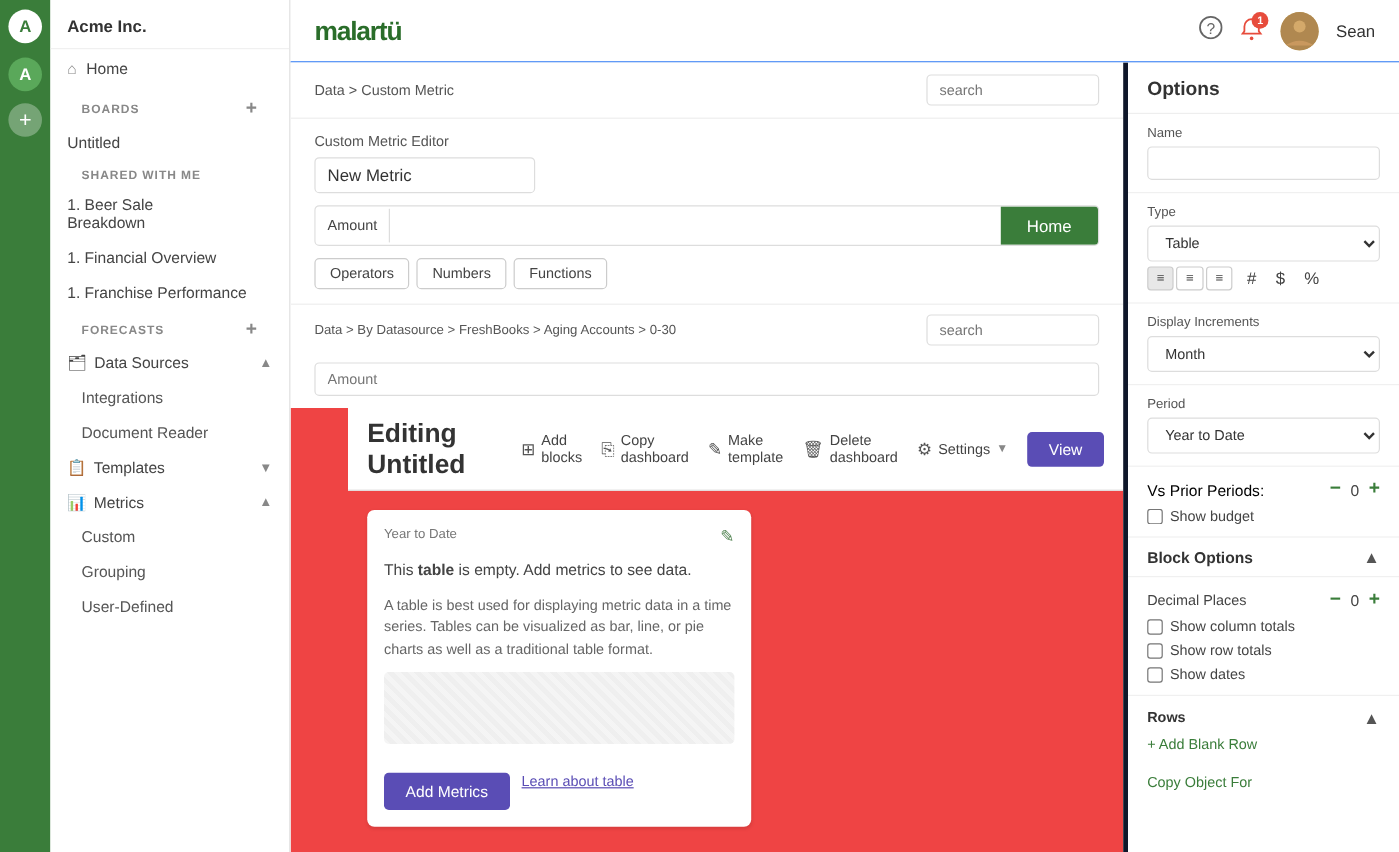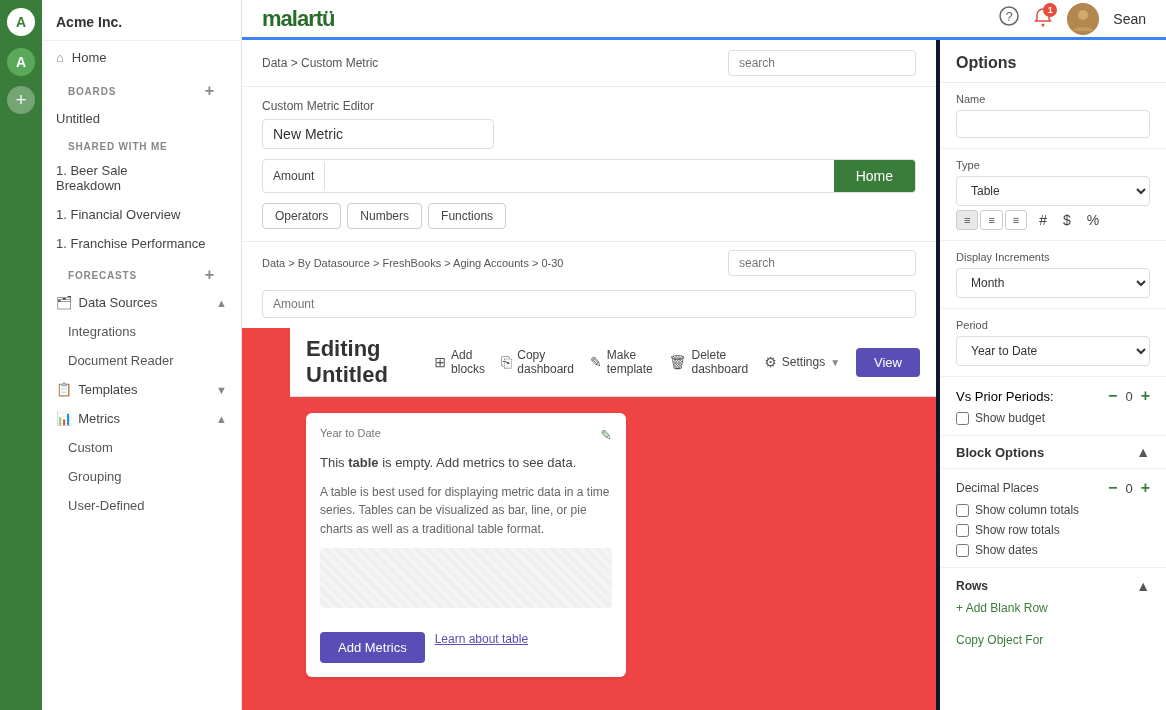--- a/index.html
+++ b/index.html
@@ -81,26 +81,26 @@
     .main-content {
       flex: 1;
       display: flex;
       flex-direction: column;
       overflow: hidden;
     }
 
     
     .top-bar {
       background: #fff;
-      border-bottom: 3px solid #3b82f6;
+      border-bottom: 1px solid #3b82f6;
       padding: 10px 20px;
       display: flex;
       align-items: center;
       justify-content: space-between;
-      height: 40px;
+      height: 52px;
       flex-shrink: 0;
     }
     .top-bar-logo {
       font-size: 22px; font-weight: 800; color: #2a6d2a; letter-spacing: -1px;
     }
     .top-bar-right {
       display: flex; align-items: center; gap: 14px;
     }
     .top-bar-icon { color: #666; font-size: 18px; cursor: pointer; }
     .top-bar-bell-wrap { position: relative; }
@@ -137,34 +137,34 @@
     
     .breadcrumb-row {
       display: flex; align-items: center; justify-content: space-between;
       padding: 10px 20px;
       border-bottom: 1px solid #eee;
       flex-shrink: 0;
     }
     .breadcrumb { font-size: 12px; color: #555; }
     .search-input-small {
       border: 1px solid #ddd; border-radius: 4px;
-      padding: 5px 10px; font-size: 12px; color: #777; width: 188px;
+      padding: 5px 10px; font-size: 12px; color: #777; width: 144px;
       outline: none;
     }
 
     
     .metric-editor {
       padding: 12px 20px;
       flex-shrink: 0;
     }
     .metric-editor-label { font-size: 12px; color: #555; margin-bottom: 6px; }
     .metric-name-input {
       border: 1px solid #ddd; border-radius: 4px;
       padding: 6px 10px; font-size: 14px; font-weight: 500; color: #333;
-      width: 232px; outline: none;
+      width: 184px; outline: none;
     }
     .metric-formula-row {
       display: flex; align-items: center; gap: 0;
       margin-top: 10px;
       border: 1px solid #ddd; border-radius: 4px; overflow: hidden;
     }
     .metric-formula-tag {
       padding: 7px 10px; background: #fff;
       border-right: 1px solid #ddd; font-size: 12px; color: #444; white-space: nowrap;
     }

